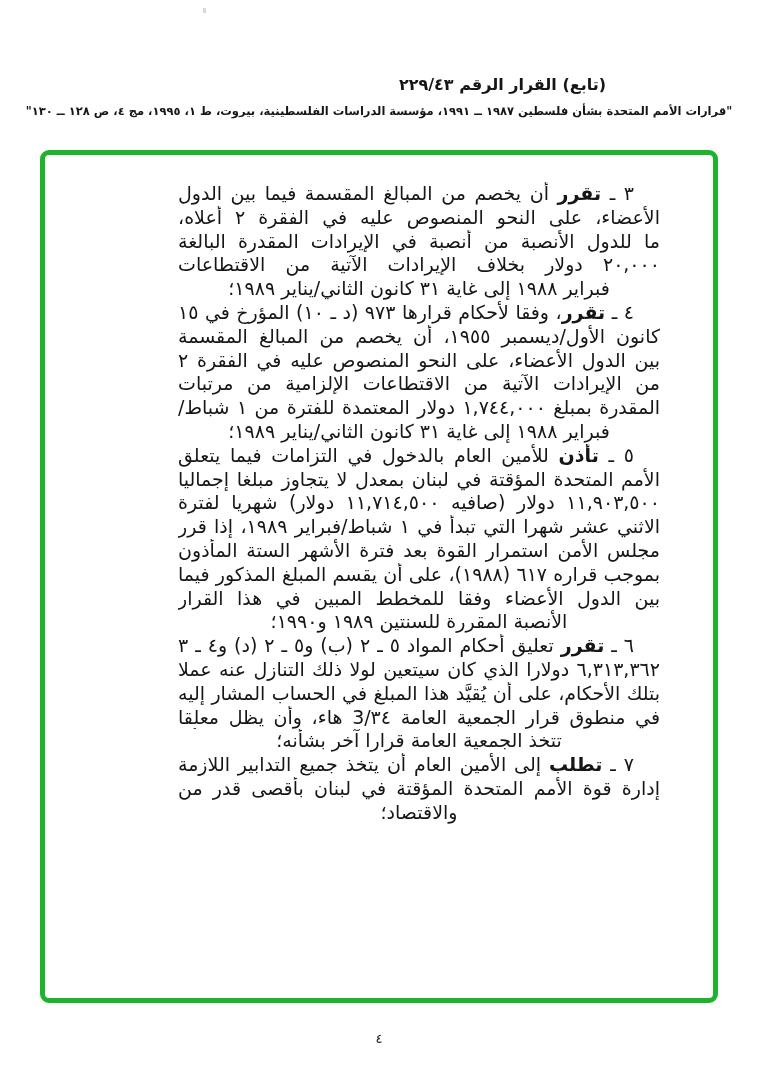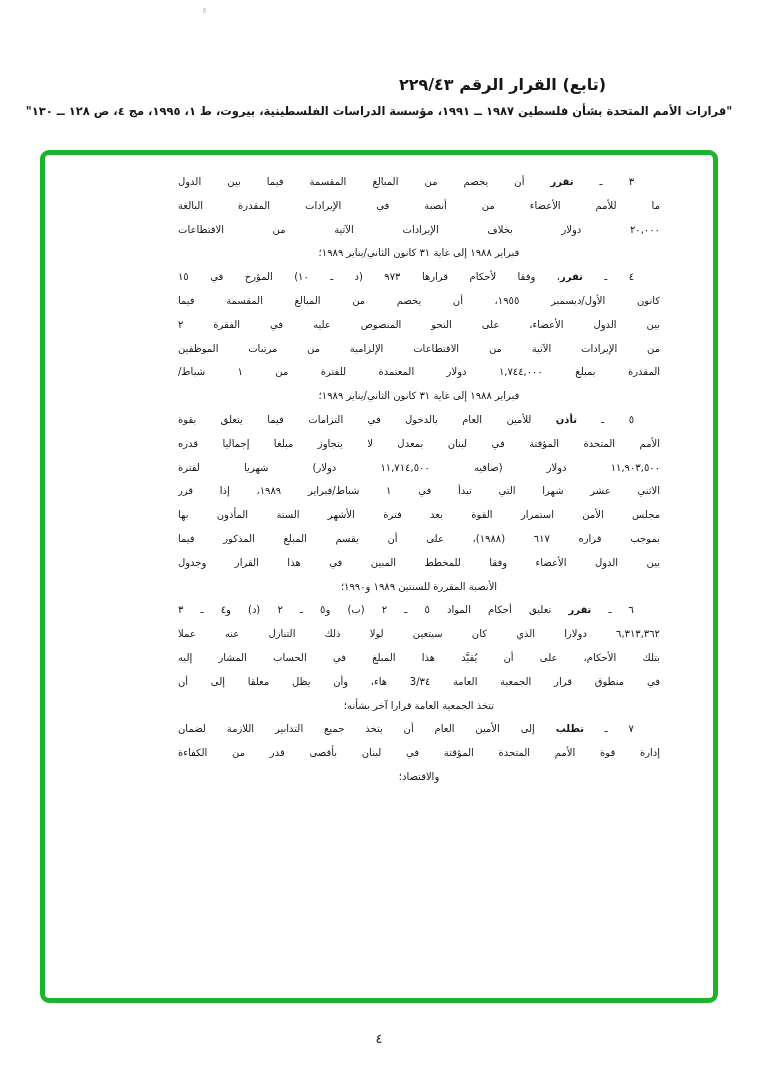--- a/index.html
+++ b/index.html
@@ -14,22 +14,22 @@
   }
   .source-line {
     position:absolute; top:104px; left:8px; right:8px; text-align:center;
     direction:rtl; white-space:nowrap; font-size:11.5px; font-weight:bold;
   }
   .frame {
     position:absolute; left:40px; top:150px; width:678px; height:853px;
     box-sizing:border-box; border:5px solid #1db32c; border-radius:9px;
   }
   .bodytext {
-    position:absolute; top:170px; left:178px; width:482px;
-    direction:rtl; font-size:10px; line-height:23.8px;
+    position:absolute; top:182px; left:178px; width:482px;
+    direction:rtl; font-size:19px; line-height:23.8px;
   }
   .para { margin:0; }
   .line {
     text-align:justify; text-align-last:justify;
     height:23.8px; overflow:hidden;
   }
   .line.first { padding-right:26px; }
   .line.last { text-align-last:center; }
   .line b { font-weight:bold; }
   .pagenum {
@@ -47,21 +47,22 @@
   <div class="doc-title">(تابع) القرار الرقم ٢٢٩/٤٣</div>
 
   <div class="source-line">"قرارات الأمم المتحدة بشأن فلسطين ١٩٨٧ ــ ١٩٩١، مؤسسة الدراسات الفلسطينية، بيروت، ط ١، ١٩٩٥، مج ٤، ص ١٢٨ ــ ١٣٠"</div>
 
   <div class="frame"></div>
 
   <div class="bodytext">
 
     <div class="para">
       <div class="line first"><span>٣ ـ </span><b>تقرر</b><span> أن يخصم من المبالغ المقسمة فيما بين الدول</span></div>
-      <div class="line">ما للأمم الأعضاء من أنصبة في الإيرادات المقدرة البالغة</div>
+      <div class="line">الأعضاء، على النحو المنصوص عليه في الفقرة ٢ أعلاه،</div>
+      <div class="line">ما للدول الأنصبة من أنصبة في الإيرادات المقدرة البالغة</div>
       <div class="line">٢٠,٠٠٠ دولار بخلاف الإيرادات الآتية من الاقتطاعات</div>
       <div class="line last">فبراير ١٩٨٨ إلى غاية ٣١ كانون الثاني/يناير ١٩٨٩؛</div>
     </div>
 
     <div class="para">
       <div class="line first"><span>٤ ـ </span><b>تقرر</b><span>، وفقا لأحكام قرارها ٩٧٣ (د ـ ١٠) المؤرخ في ١٥</span></div>
       <div class="line">كانون الأول/ديسمبر ١٩٥٥، أن يخصم من المبالغ المقسمة فيما</div>
       <div class="line">بين الدول الأعضاء، على النحو المنصوص عليه في الفقرة ٢</div>
       <div class="line">من الإيرادات الآتية من الاقتطاعات الإلزامية من مرتبات الموظفين</div>
       <div class="line">المقدرة بمبلغ ١,٧٤٤,٠٠٠ دولار المعتمدة للفترة من ١ شباط/</div>

